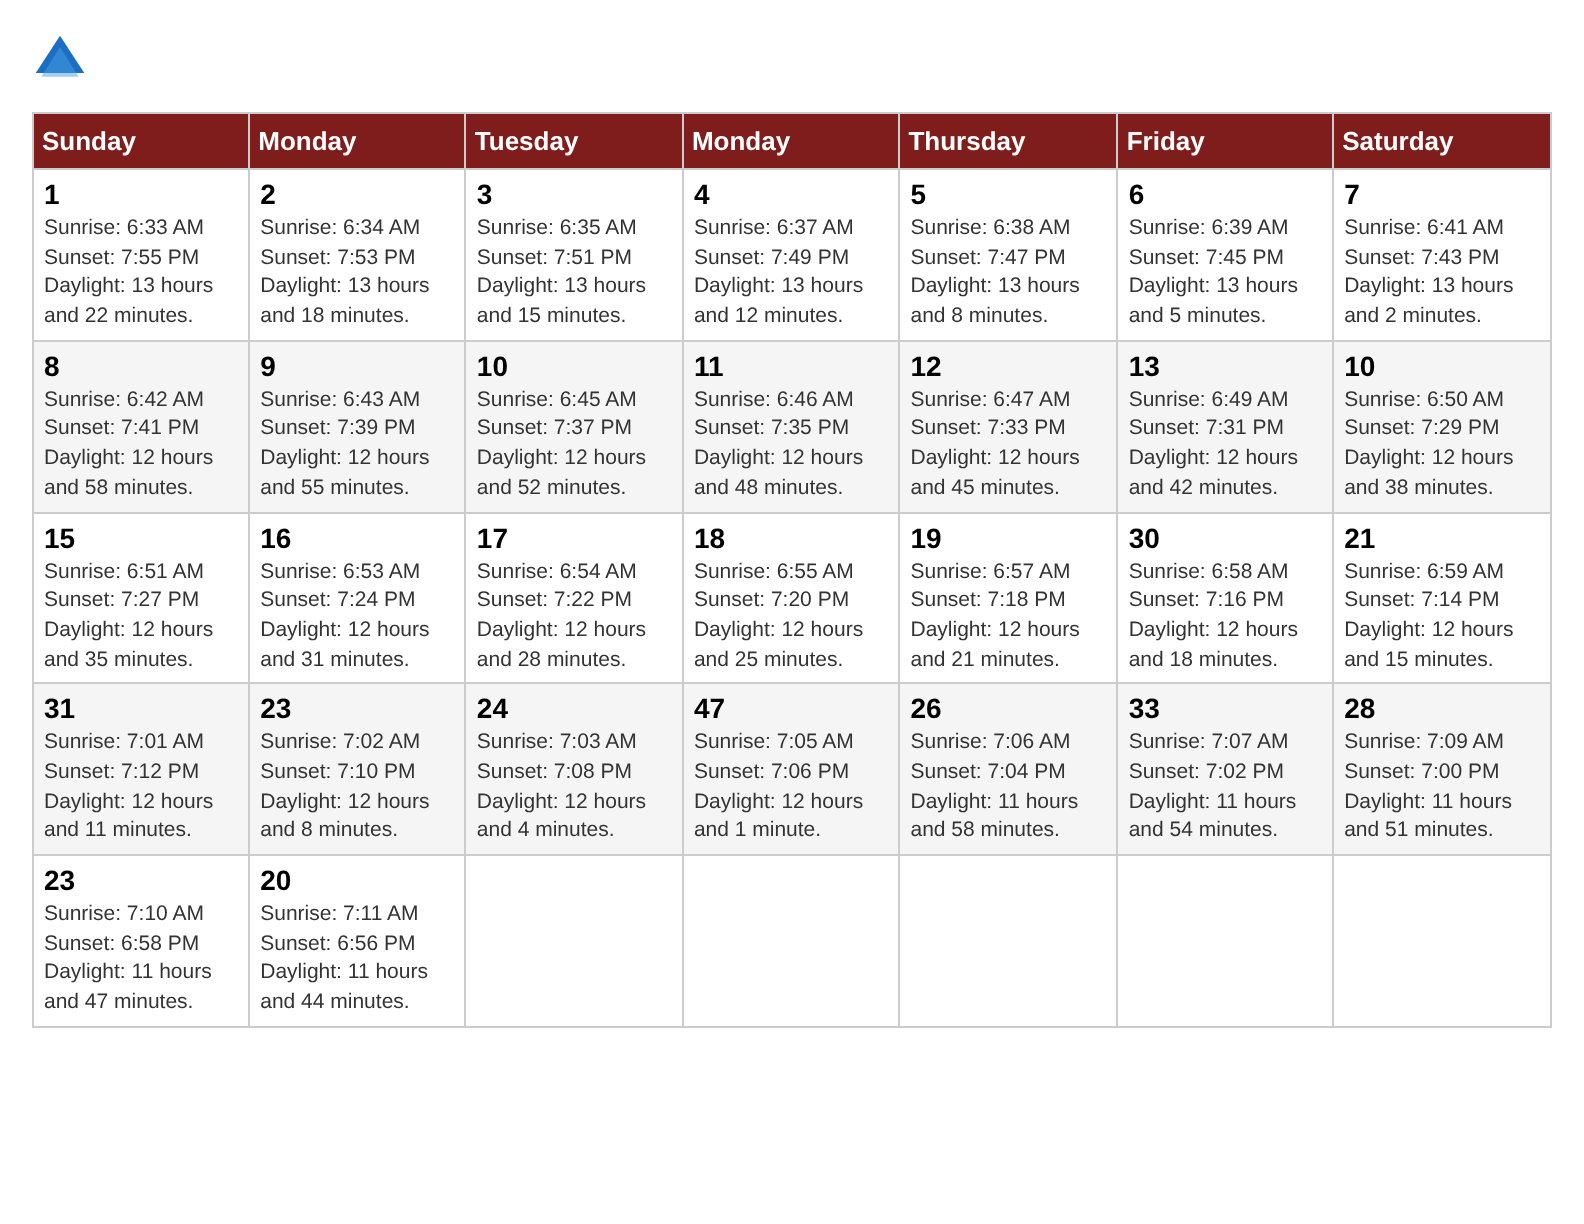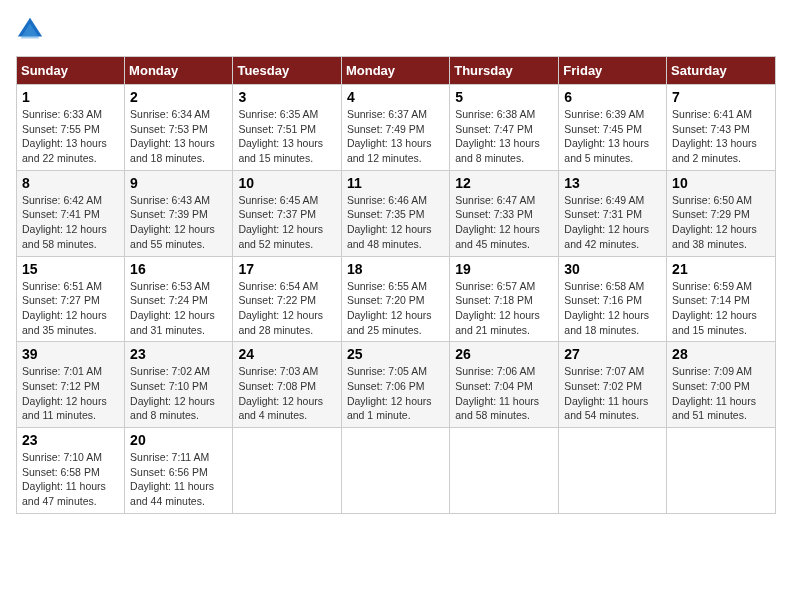--- a/index.html
+++ b/index.html
@@ -289,21 +289,21 @@
           <span class="day-number">21</span>
           <div class="day-info">
             Sunrise: 6:59 AM<br>
             Sunset: 7:14 PM<br>
             Daylight: 12 hours and 15 minutes.
           </div>
         </td>
       </tr>
       <tr>
         <td>
-          <span class="day-number">39</span>
+          <span class="day-number">31</span>
           <div class="day-info">
             Sunrise: 7:01 AM<br>
             Sunset: 7:12 PM<br>
             Daylight: 12 hours and 11 minutes.
           </div>
         </td>
         <td>
           <span class="day-number">23</span>
           <div class="day-info">
             Sunrise: 7:02 AM<br>
@@ -313,37 +313,37 @@
         </td>
         <td>
           <span class="day-number">24</span>
           <div class="day-info">
             Sunrise: 7:03 AM<br>
             Sunset: 7:08 PM<br>
             Daylight: 12 hours and 4 minutes.
           </div>
         </td>
         <td>
-          <span class="day-number">25</span>
+          <span class="day-number">47</span>
           <div class="day-info">
             Sunrise: 7:05 AM<br>
             Sunset: 7:06 PM<br>
             Daylight: 12 hours and 1 minute.
           </div>
         </td>
         <td>
           <span class="day-number">26</span>
           <div class="day-info">
             Sunrise: 7:06 AM<br>
             Sunset: 7:04 PM<br>
             Daylight: 11 hours and 58 minutes.
           </div>
         </td>
         <td>
-          <span class="day-number">27</span>
+          <span class="day-number">33</span>
           <div class="day-info">
             Sunrise: 7:07 AM<br>
             Sunset: 7:02 PM<br>
             Daylight: 11 hours and 54 minutes.
           </div>
         </td>
         <td>
           <span class="day-number">28</span>
           <div class="day-info">
             Sunrise: 7:09 AM<br>

